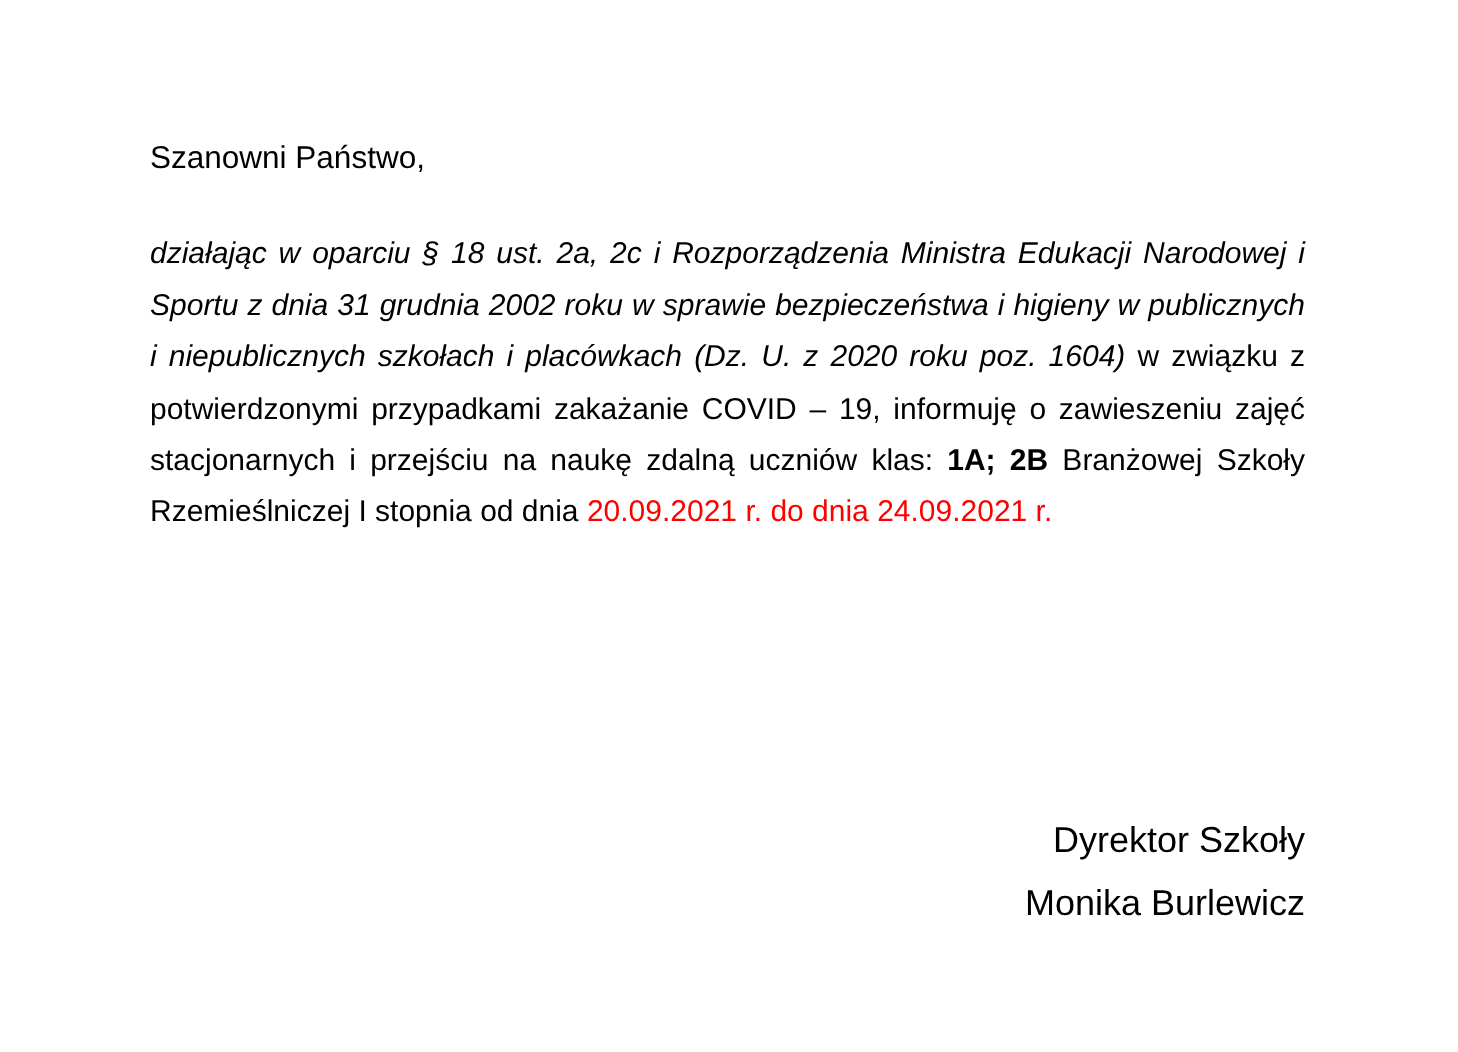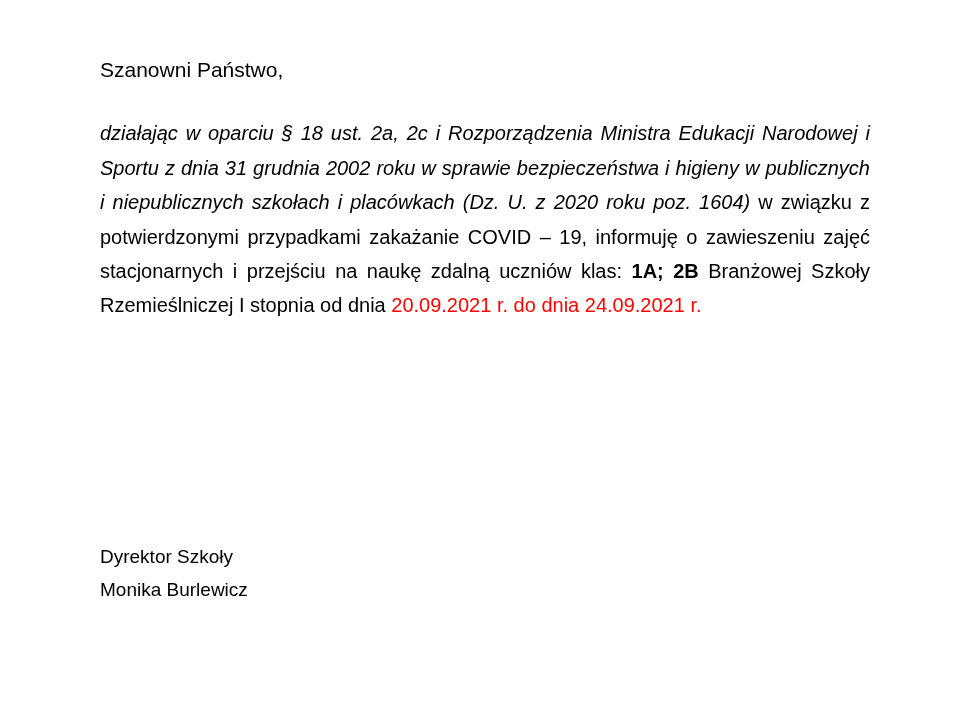--- a/index.html
+++ b/index.html
@@ -12,21 +12,21 @@
     background: #ffffff;
     font-family: "Liberation Sans", sans-serif;
     color: #000000;
     overflow: hidden;
   }
   .page {
     position: relative;
     width: 972px;
     height: 619px;
     box-sizing: border-box;
-    padding: 56px 100px 0 100px;
+    padding: 92px 100px 0 100px;
   }
   .salutation {
     font-size: 21px;
     line-height: 1.35;
     margin: 0 0 32px 0;
   }
   .body-par {
     font-size: 20px;
     line-height: 1.72;
     text-align: justify;
@@ -40,21 +40,22 @@
     font-weight: bold;
   }
   .red {
     color: #ff0000;
   }
   .signature {
     position: absolute;
     left: 100px;
     right: 102px;
     top: 540px;
-    font-size: 19px;
+    text-align: right;
+    font-size: 24px;
     line-height: 1.75;
   }
   .signature div {
     white-space: nowrap;
   }
 </style>
 </head>
 <body>
 
 <div class="page">

